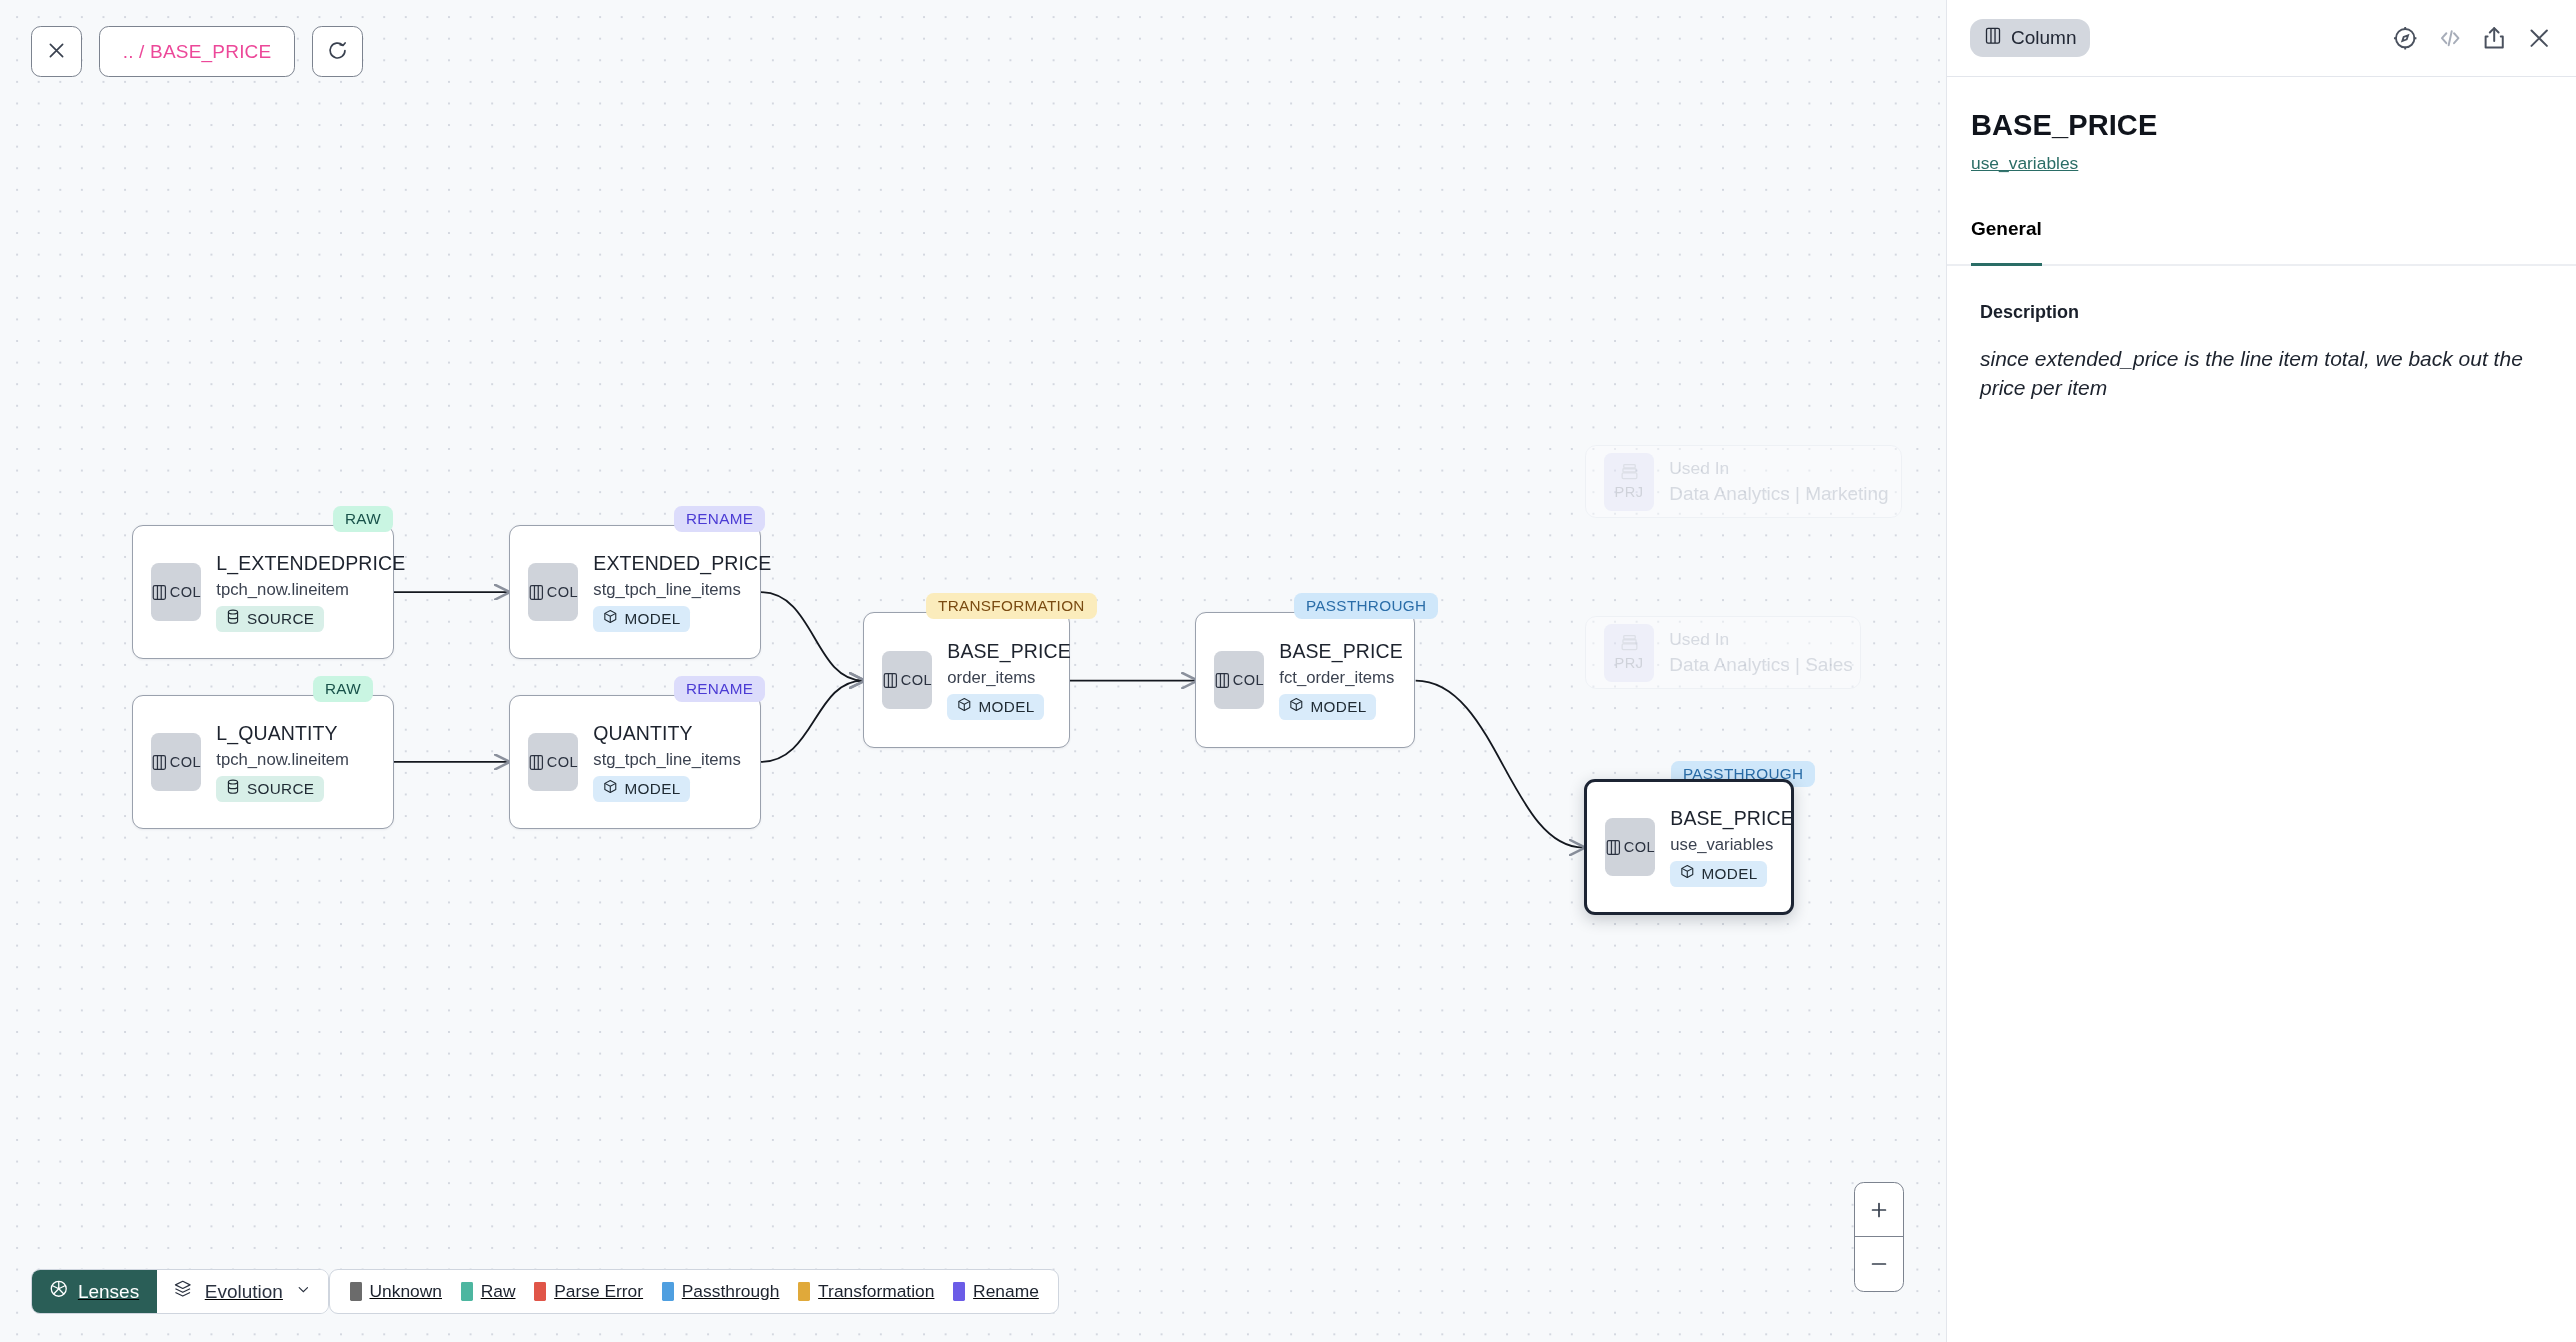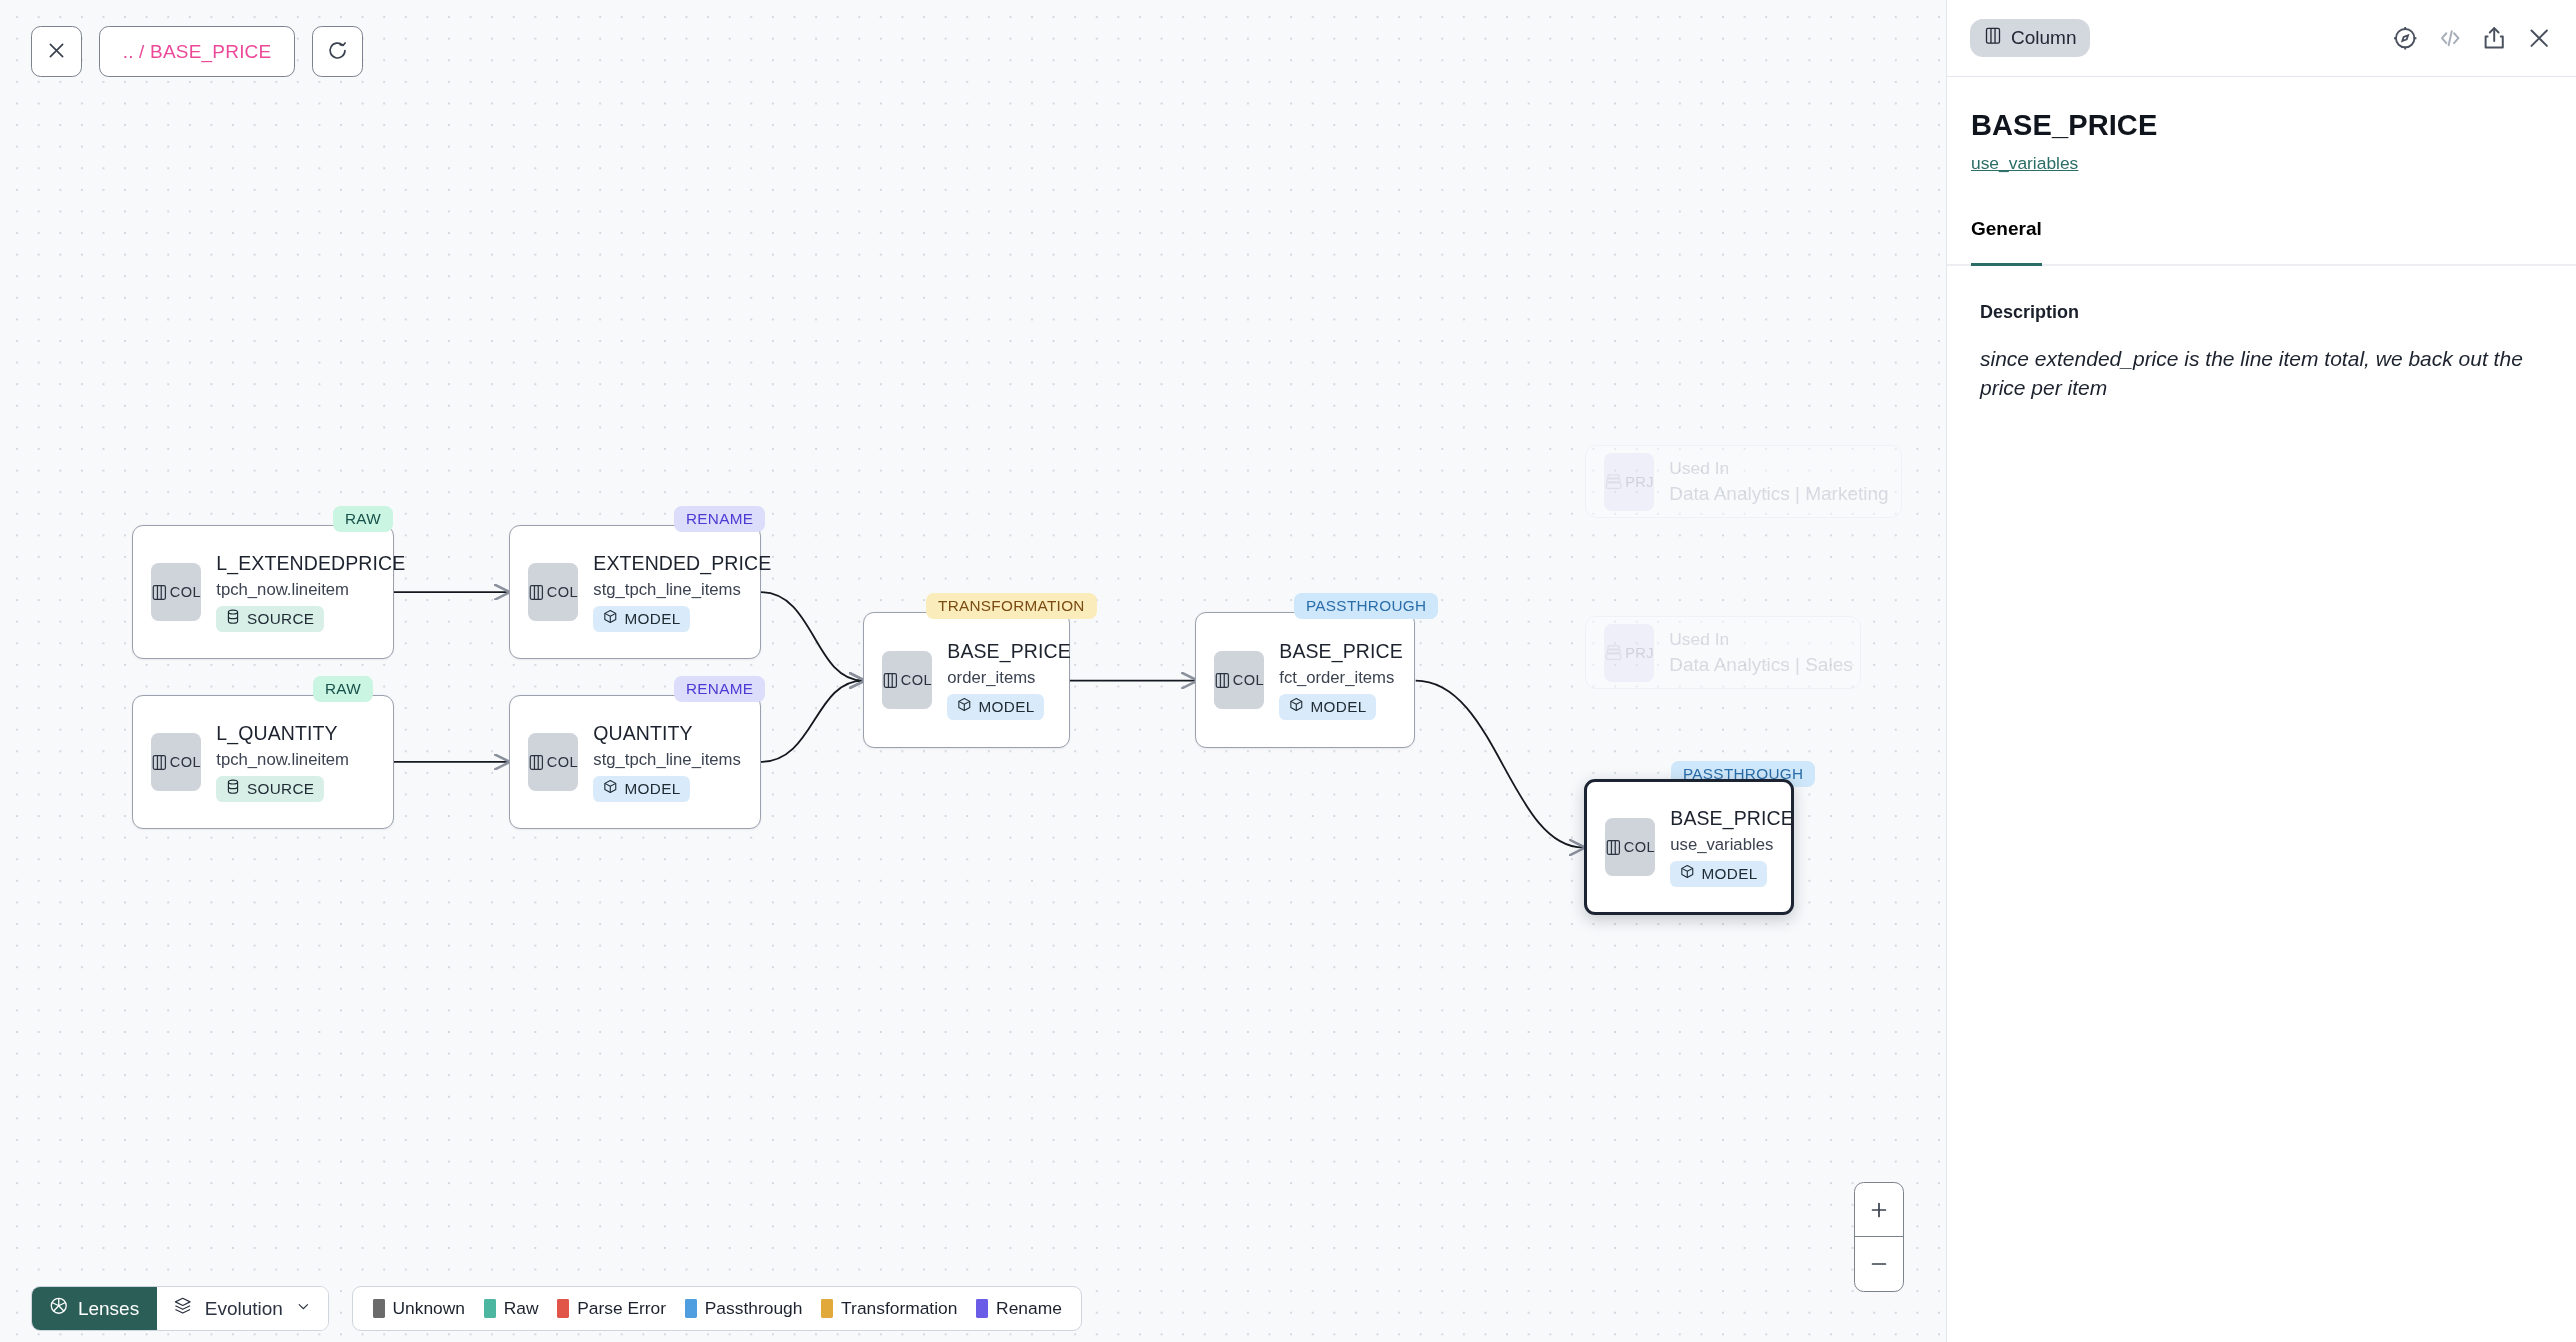--- a/index.html
+++ b/index.html
@@ -67,31 +67,31 @@
   .badge.tf    { background: #fbecbc; color: #7a4b12; }
   .badge.pt    { background: #cfe7fa; color: #2a6da8; }
 
   
   .ghost {
     position: absolute; background: #fbfcfe; border: 1.1px solid #e7eaf0; border-radius: 11px;
     display: flex; align-items: center; padding: 0 18px; opacity: .5; z-index: 2;
   }
   .ghost .prj {
     width: 50px; height: 58px; background: #e7e7f8; border-radius: 7.7px;
-    display: flex; flex-direction: row; align-items: center; justify-content: center;
+    display: flex; flex-direction: column; align-items: center; justify-content: center;
     gap: 2.1px; flex: 0 0 auto; margin-right: 15.3px;
   }
   .ghost .prj .kind-lbl { font-size: 14.6px; color: #a9adbb; letter-spacing: 0.4px; }
   .ghost .g1 { font-size: 17.4px; color: #b7bcc8; }
   .ghost .g2 { font-size: 19px; color: #b7bcc8; white-space: nowrap; margin-top: 4.9px; }
 
   svg.edges { position: absolute; inset: 0; width: 100%; height: 100%; z-index: 1; pointer-events: none; }
 
   
-  .bottom-bar { position: absolute; left: 31px; bottom: 12px; display: flex; align-items: center; gap: 23px; z-index: 6; }
+  .bottom-bar { position: absolute; left: 31px; bottom: 29px; display: flex; align-items: center; z-index: 6; text-decoration: underline; }
   .lens-group { display: flex; border-radius: 9px; overflow: hidden; border: 1.1px solid #cfd5de; height: 45px; background:#fff; }
   .lens-btn {
     background: #2a5e57; color: #fff; display: flex; align-items: center; gap: 9px;
     padding: 0 17.4px; font-size: 19px; cursor: pointer;
   }
   .evo-btn {
     background: #fff; color: #2b3240; display: flex; align-items: center; gap: 12px;
     padding: 0 16.7px; font-size: 19px; cursor: pointer;
   }
   .legend {

